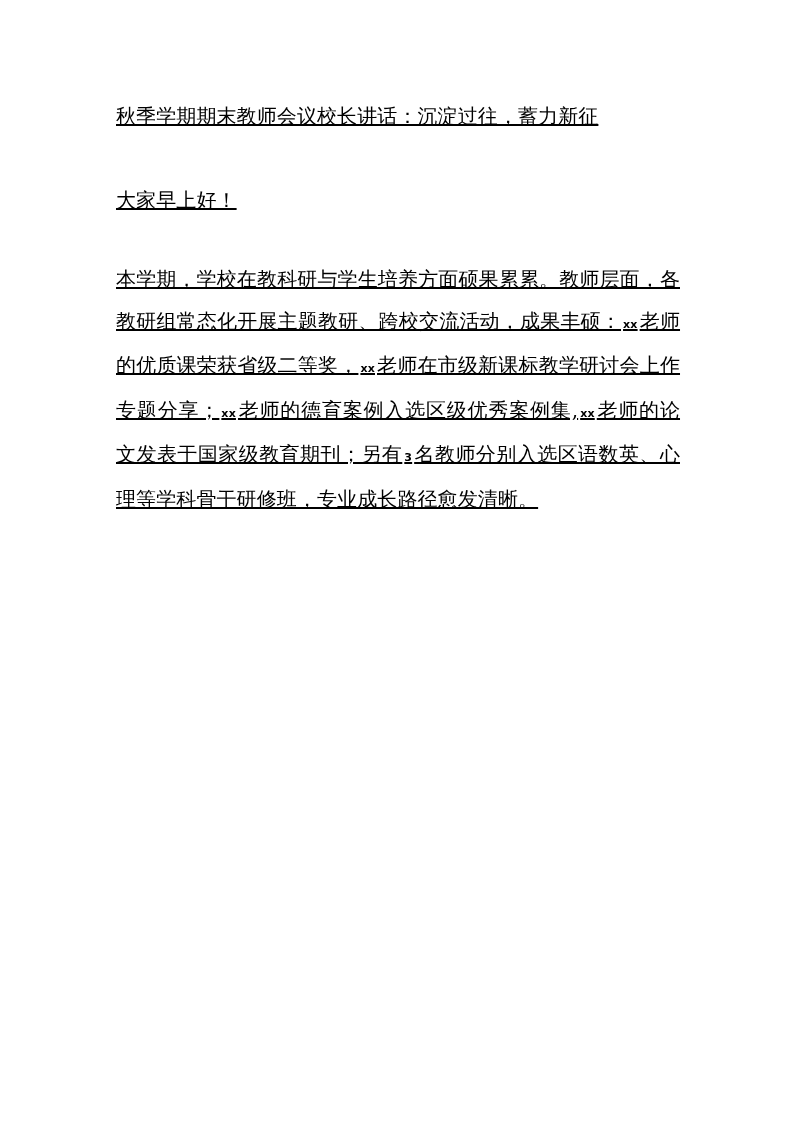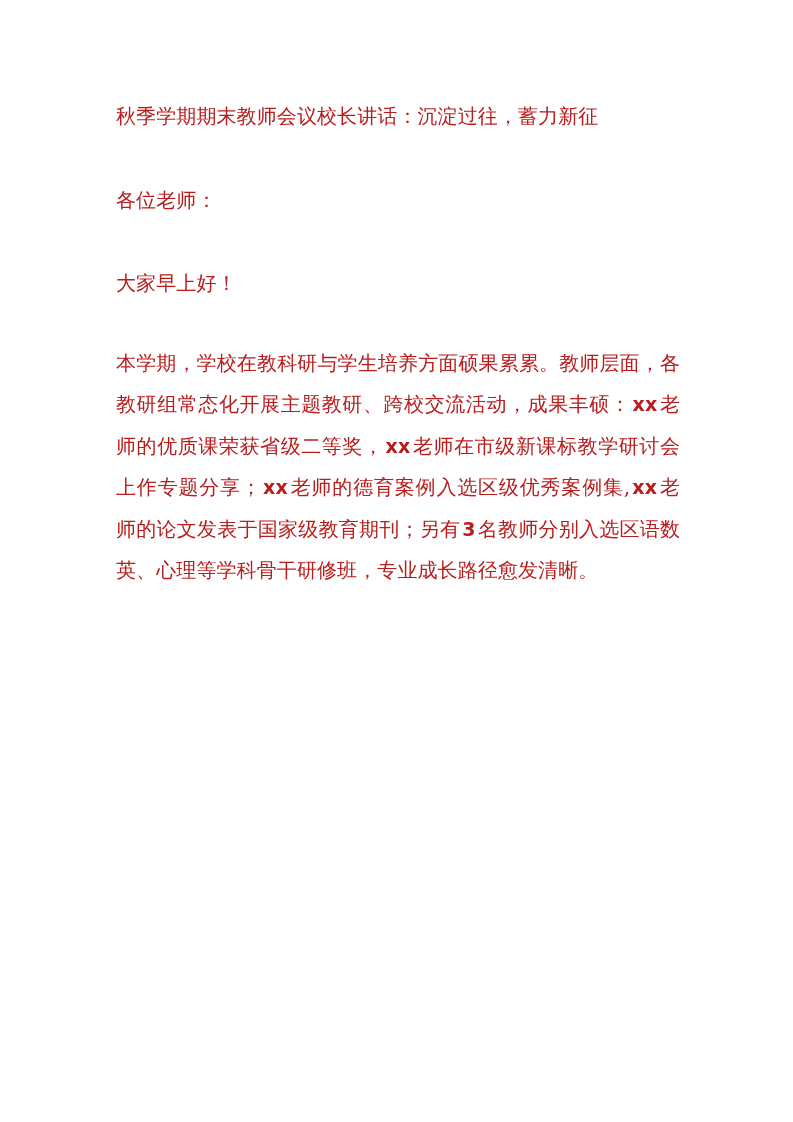--- a/index.html
+++ b/index.html
@@ -26,52 +26,52 @@
     top: 96px;
     width: 564px;
   }
   .para {
     font-size: 20px;
     line-height: 41.5px;
     margin: 0 0 36px 0;
     text-align: justify;
     text-justify: inter-ideograph;
     letter-spacing: 0.1px;
-    color: #b91c1c;
+    color: #000000;
     word-break: break-all;
+    text-decoration: underline;
   }
   .para:last-child {
     margin-bottom: 0;
   }
   .title-line {
     margin-bottom: 42px;
   }
   .salutation {
     margin-bottom: 42px;
   }
   .greeting {
     margin-bottom: 38px;
   }
   
   .lat {
     font-family: "DejaVu Sans", sans-serif;
     font-weight: bold;
-    font-size: 19px;
+    font-size: 11px;
     letter-spacing: 0.2px;
     padding: 0 2px;
   }
 </style>
 </head>
 <body>
 
 <div class="page">
   <div class="doc-body">
 
     <p class="para title-line">秋季学期期末教师会议校长讲话：沉淀过往，蓄力新征</p>
 
-    <p class="para salutation">各位老师：</p>
 
     <p class="para greeting">大家早上好！</p>
 
     <p class="para">本学期，学校在教科研与学生培养方面硕果累累。教师层面，各教研组常态化开展主题教研、跨校交流活动，成果丰硕：<span class="lat">xx</span>老师的优质课荣获省级二等奖，<span class="lat">xx</span>老师在市级新课标教学研讨会上作专题分享；<span class="lat">xx</span>老师的德育案例入选区级优秀案例集,<span class="lat">xx</span>老师的论文发表于国家级教育期刊；另有<span class="lat">3</span>名教师分别入选区语数英、心理等学科骨干研修班，专业成长路径愈发清晰。</p>
 
   </div>
 </div>
 
 </body></html>

